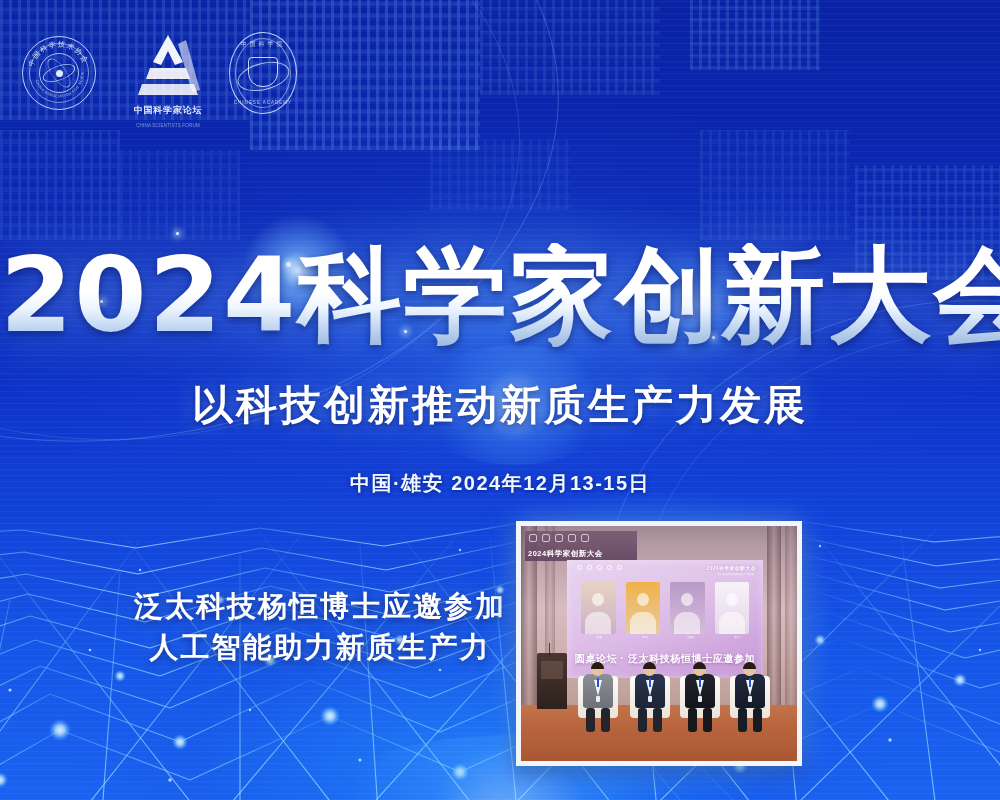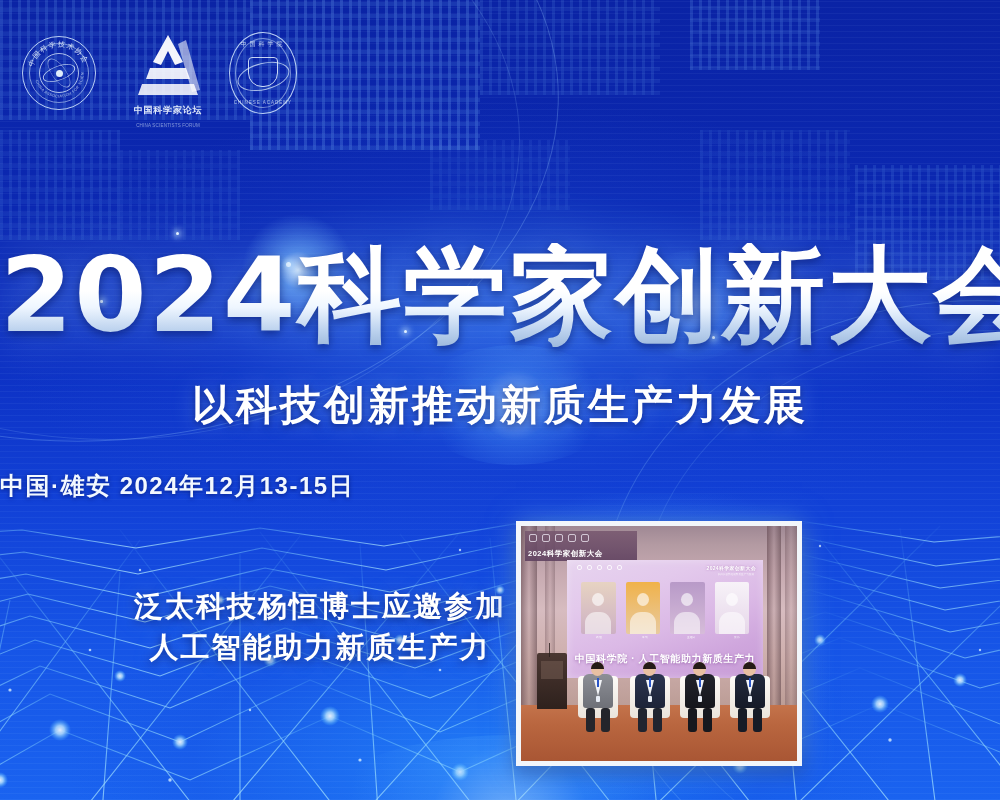--- a/index.html
+++ b/index.html
@@ -101,22 +101,22 @@
     filter:drop-shadow(0 3px 5px rgba(2,16,90,.55)) drop-shadow(0 0 26px rgba(150,205,255,.40));
     white-space:nowrap;
   }
   .subtitle{
     position:absolute;left:0;right:0;top:385px;text-align:center;
     font-size:41px;line-height:1;font-weight:800;letter-spacing:3px;color:#ffffff;
     text-shadow:0 2px 6px rgba(2,16,90,.6),0 0 22px rgba(150,205,255,.45);
     white-space:nowrap;
   }
   .meta{
-    position:absolute;left:0;right:0;top:470px;
-    font-size:24px;font-weight:600;letter-spacing:1.5px;color:#f2f8ff;
+    position:absolute;left:0;right:0;top:470px;text-align:center;
+    font-size:20px;font-weight:600;letter-spacing:1.5px;color:#f2f8ff;
     text-shadow:0 1px 4px rgba(2,16,90,.65);white-space:nowrap;
   }
 
   
   .caption{position:absolute;left:120px;top:586px;width:400px;text-align:center;}
   .caption div{font-size:29px;font-weight:800;letter-spacing:2px;color:#fff;line-height:1.42;
      text-shadow:0 2px 8px rgba(2,16,90,.7),0 0 20px rgba(140,200,255,.35);white-space:nowrap;}
 
   
   .photowrap{position:absolute;left:516px;top:521px;width:286px;height:245px;
@@ -376,21 +376,21 @@
               <div class="head"></div>
               <div class="body"></div>
             </div>
         </div>
         <div class="pname">
           <span>杨 恒</span>
           <span>李 明</span>
           <span>王建国</span>
           <span>张 伟</span>
         </div>
-        <div class="ph-topic">中国科学院 · 人工智能助力新质生产力</div>
+        <div class="ph-topic">圆桌论坛 · 泛太科技杨恒博士应邀参加</div>
       </div>
 
       <div class="ph-stage"></div>
       <div class="ph-podium"></div>
       <div class="ph-mic"></div>
 
       <div class="person" style="left:62px;">
         <div class="chair"></div>
         <div class="torso" style="background:linear-gradient(180deg,#8d8f96,#6e7077)"></div>
         <div class="shirt"></div>

